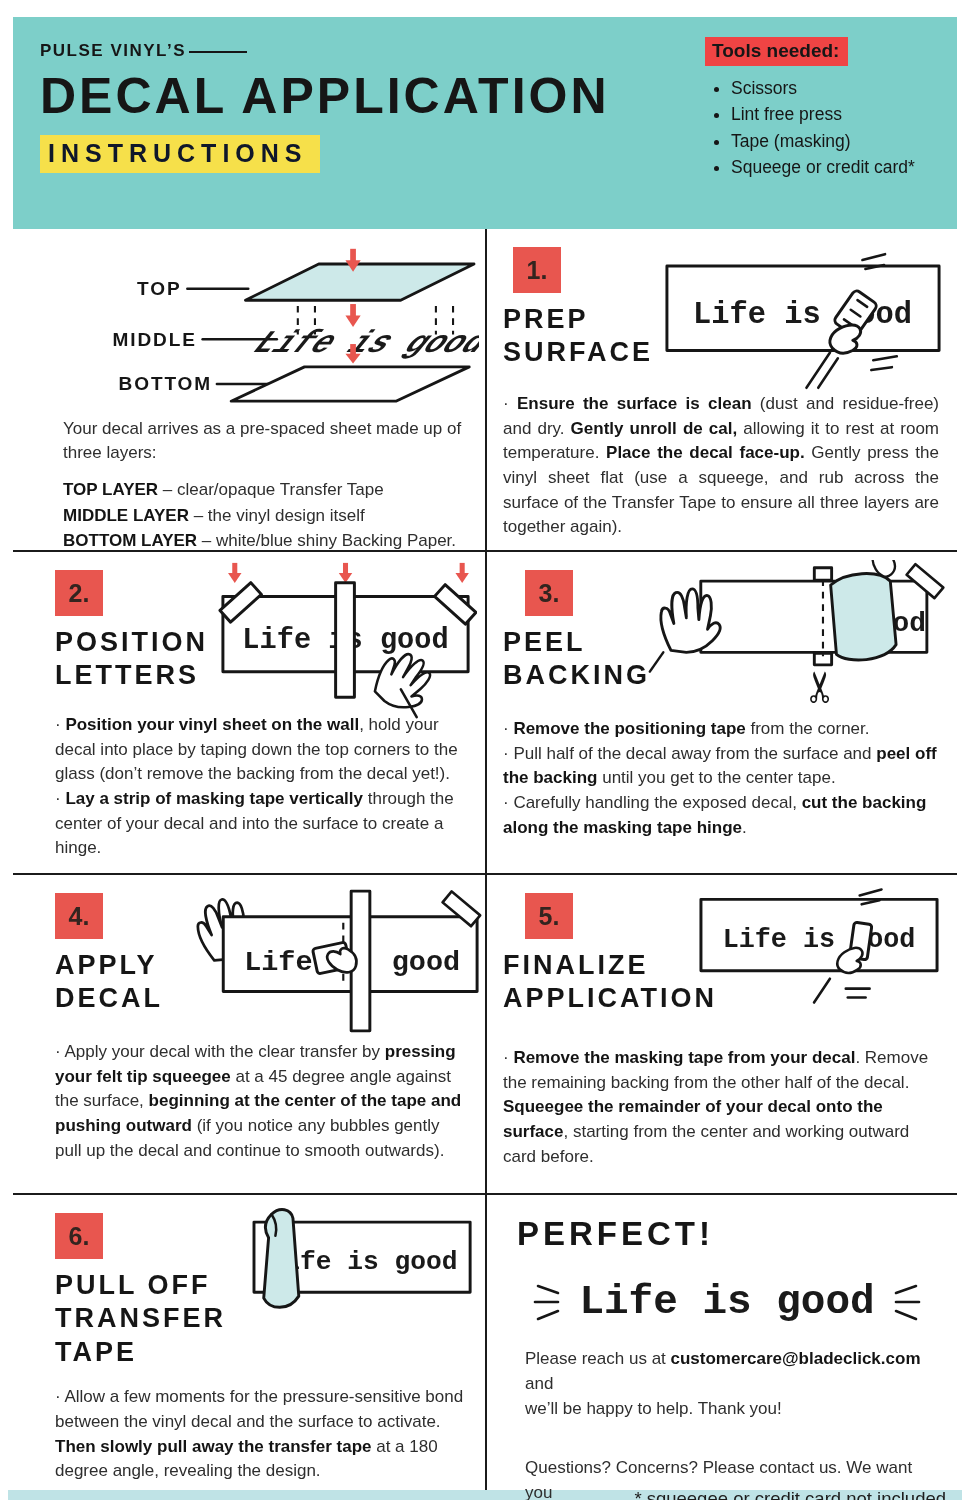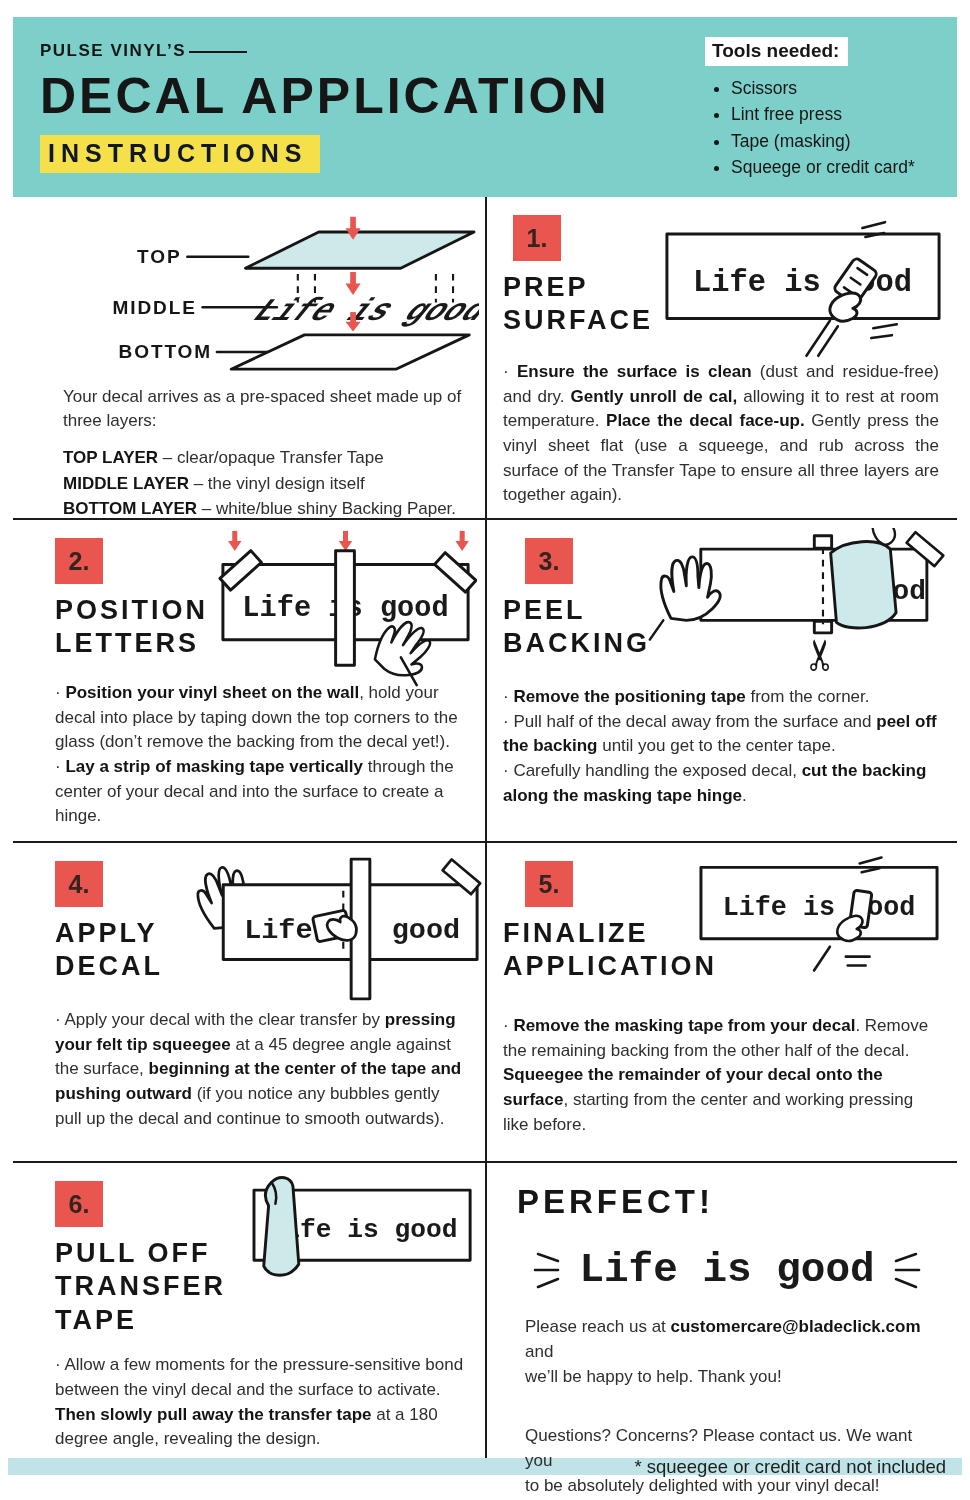--- a/index.html
+++ b/index.html
@@ -1,30 +1,30 @@
 <!DOCTYPE html>
 <html><head>
 <meta charset="utf-8">
 <style>
   html,body{margin:0;padding:0;background:#ffffff;}
   .page{width:970px;height:1500px;position:relative;background:#fff;
         font-family:"Liberation Sans",sans-serif;color:#2e2e2e;overflow:hidden;}
 
   
-  .header{margin:17px 13px 0 13px;height:180px;background:#7dcfc9;position:relative;
+  .header{margin:17px 13px 0 13px;height:212px;background:#7dcfc9;position:relative;
           box-sizing:border-box;padding:24px 16px 0 27px;}
   .brand{font-size:17px;font-weight:700;letter-spacing:1.5px;color:#161616;}
   .brand-line{display:inline-block;width:58px;border-bottom:2px solid #161616;margin-left:3px;
               transform:translateY(-3px);}
   .main-title{margin:10px 0 0 0;font-size:50px;font-weight:800;letter-spacing:3px;color:#161616;
               line-height:1;}
   .subtitle{display:inline-block;margin-top:14px;background:#f6e04a;padding:4px 12px 5px 8px;
             font-size:25px;font-weight:700;letter-spacing:6px;color:#0f172a;}
   .tools{position:absolute;top:20px;left:692px;width:245px;}
-  .tools-label{display:inline-block;background:#ffffff;padding:3px 9px 4px 7px;font-size:19px;
+  .tools-label{display:inline-block;background:#ef4444;padding:3px 9px 4px 7px;font-size:19px;
                font-weight:700;color:#161616;}
   .tools ul{margin:9px 0 16px 0;padding-left:26px;}
   .tools li{font-size:17.5px;line-height:1.5;color:#161616;}
 
   
   .content{margin:0 13px;display:grid;grid-template-columns:474px 470px;
            grid-template-rows:323px 323px 320px 295px;}
   .c{position:relative;box-sizing:border-box;}
   .bR{border-right:2px solid #1b1b1b;}
   .bB{border-bottom:2px solid #1b1b1b;}
@@ -255,21 +255,21 @@
         <line class="ln" x1="166" y1="10" x2="188" y2="4"></line>
         <line class="ln" x1="168" y1="19" x2="186" y2="15"></line>
         <g transform="translate(167,56) rotate(8)">
             <rect class="ill-stroke" x="-9" y="-18" width="18" height="36" rx="3"></rect>
           </g>
         <use href="#handFist" class="hand" transform="translate(138,76) rotate(-35) scale(0.85)"></use>
         <line class="ln" x1="120" y1="118" x2="136" y2="94"></line>
         <line class="ln" x1="152" y1="104" x2="176" y2="104"></line>
         <line class="ln" x1="154" y1="113" x2="172" y2="113"></line>
       </svg>
-      <p class="body mt-body5 rich"><span>· </span><span class="b">Remove the masking tape from your decal</span><span>. Remove the remaining backing from the other half of the decal. </span><span class="b">Squeegee the remainder of your decal onto the surface</span><span>, starting from the center and working pressing like before.</span></p>
+      <p class="body mt-body5 rich"><span>· </span><span class="b">Remove the masking tape from your decal</span><span>. Remove the remaining backing from the other half of the decal. </span><span class="b">Squeegee the remainder of your decal onto the surface</span><span>, starting from the center and working outward card before.</span></p>
     </section>
 
     <section class="c bR p-step6">
       <div class="badge">
           <span>6.</span>
         </div>
       <h2 class="step-title">PULL OFF
 TRANSFER
 TAPE</h2>
       <svg class="illus" style="top:12px;right:10px;" width="258" height="112" viewBox="0 0 265 112">

